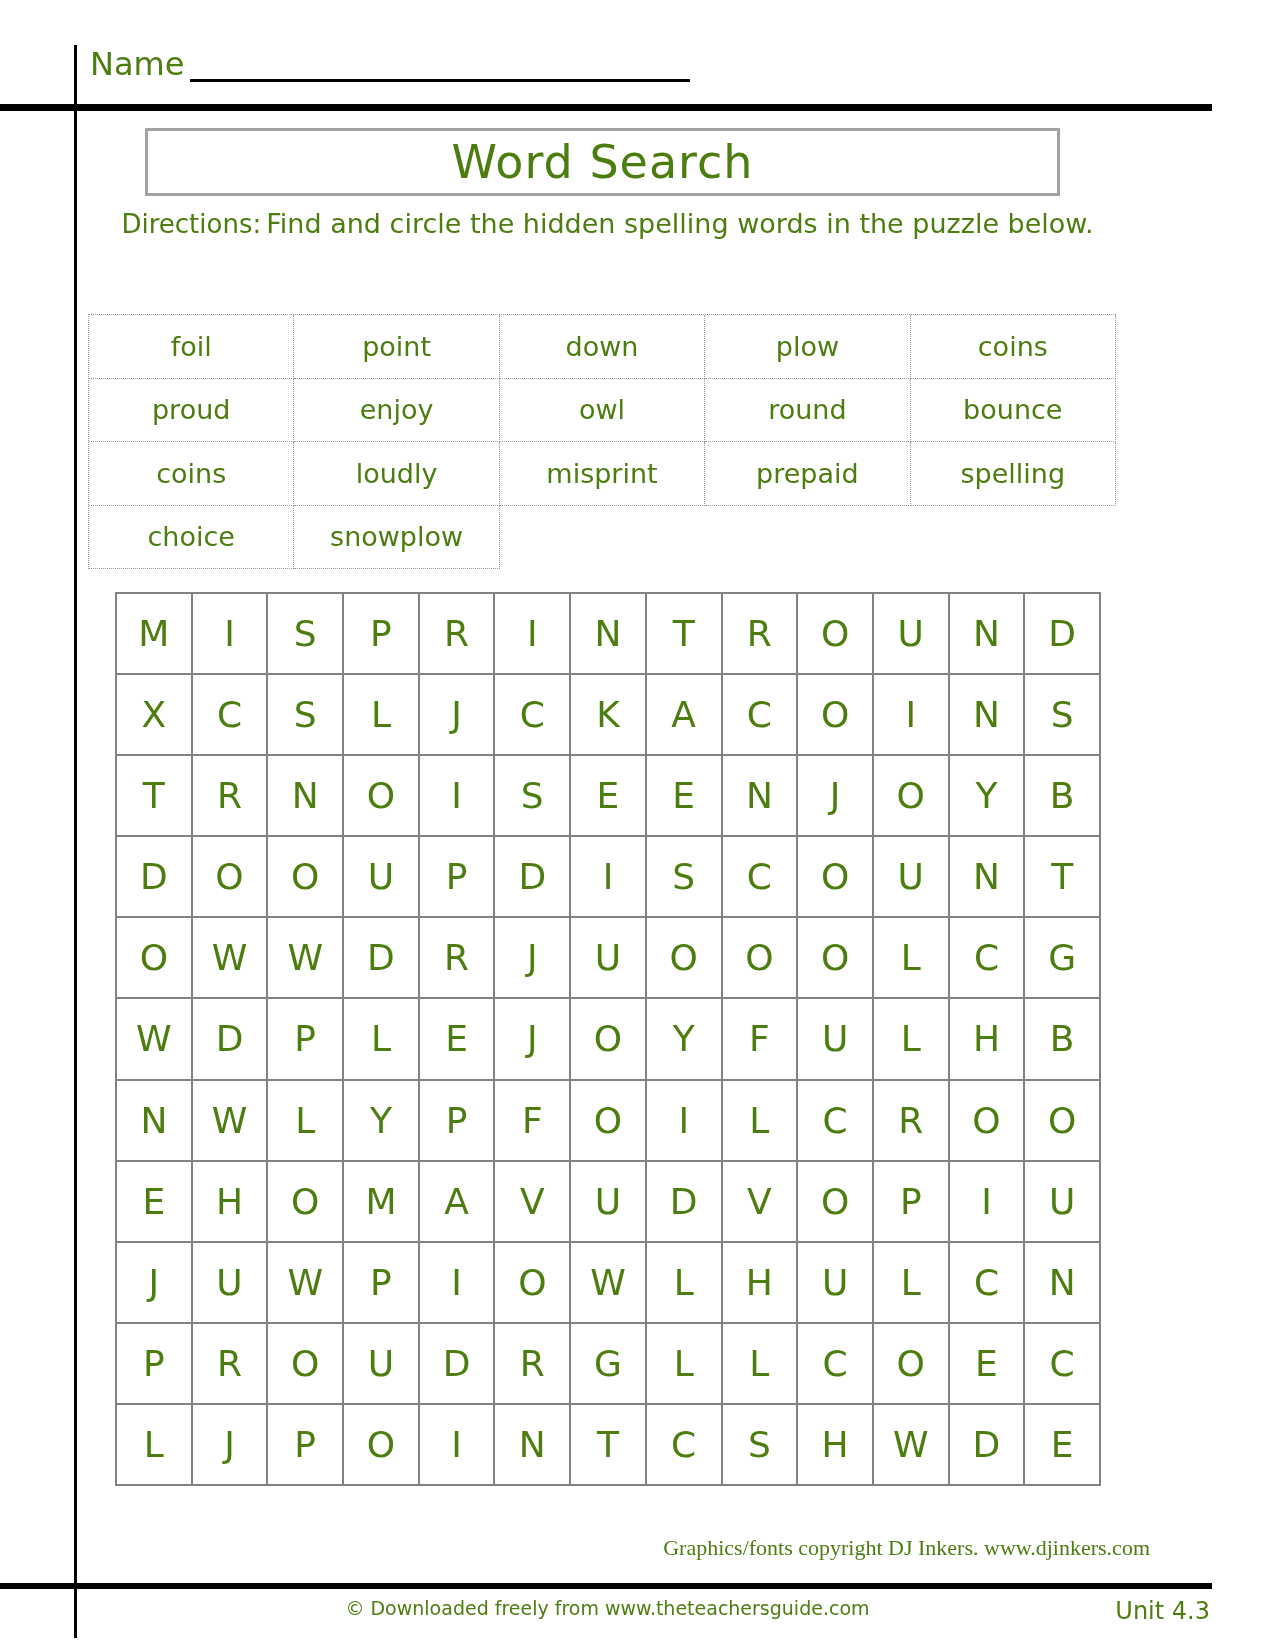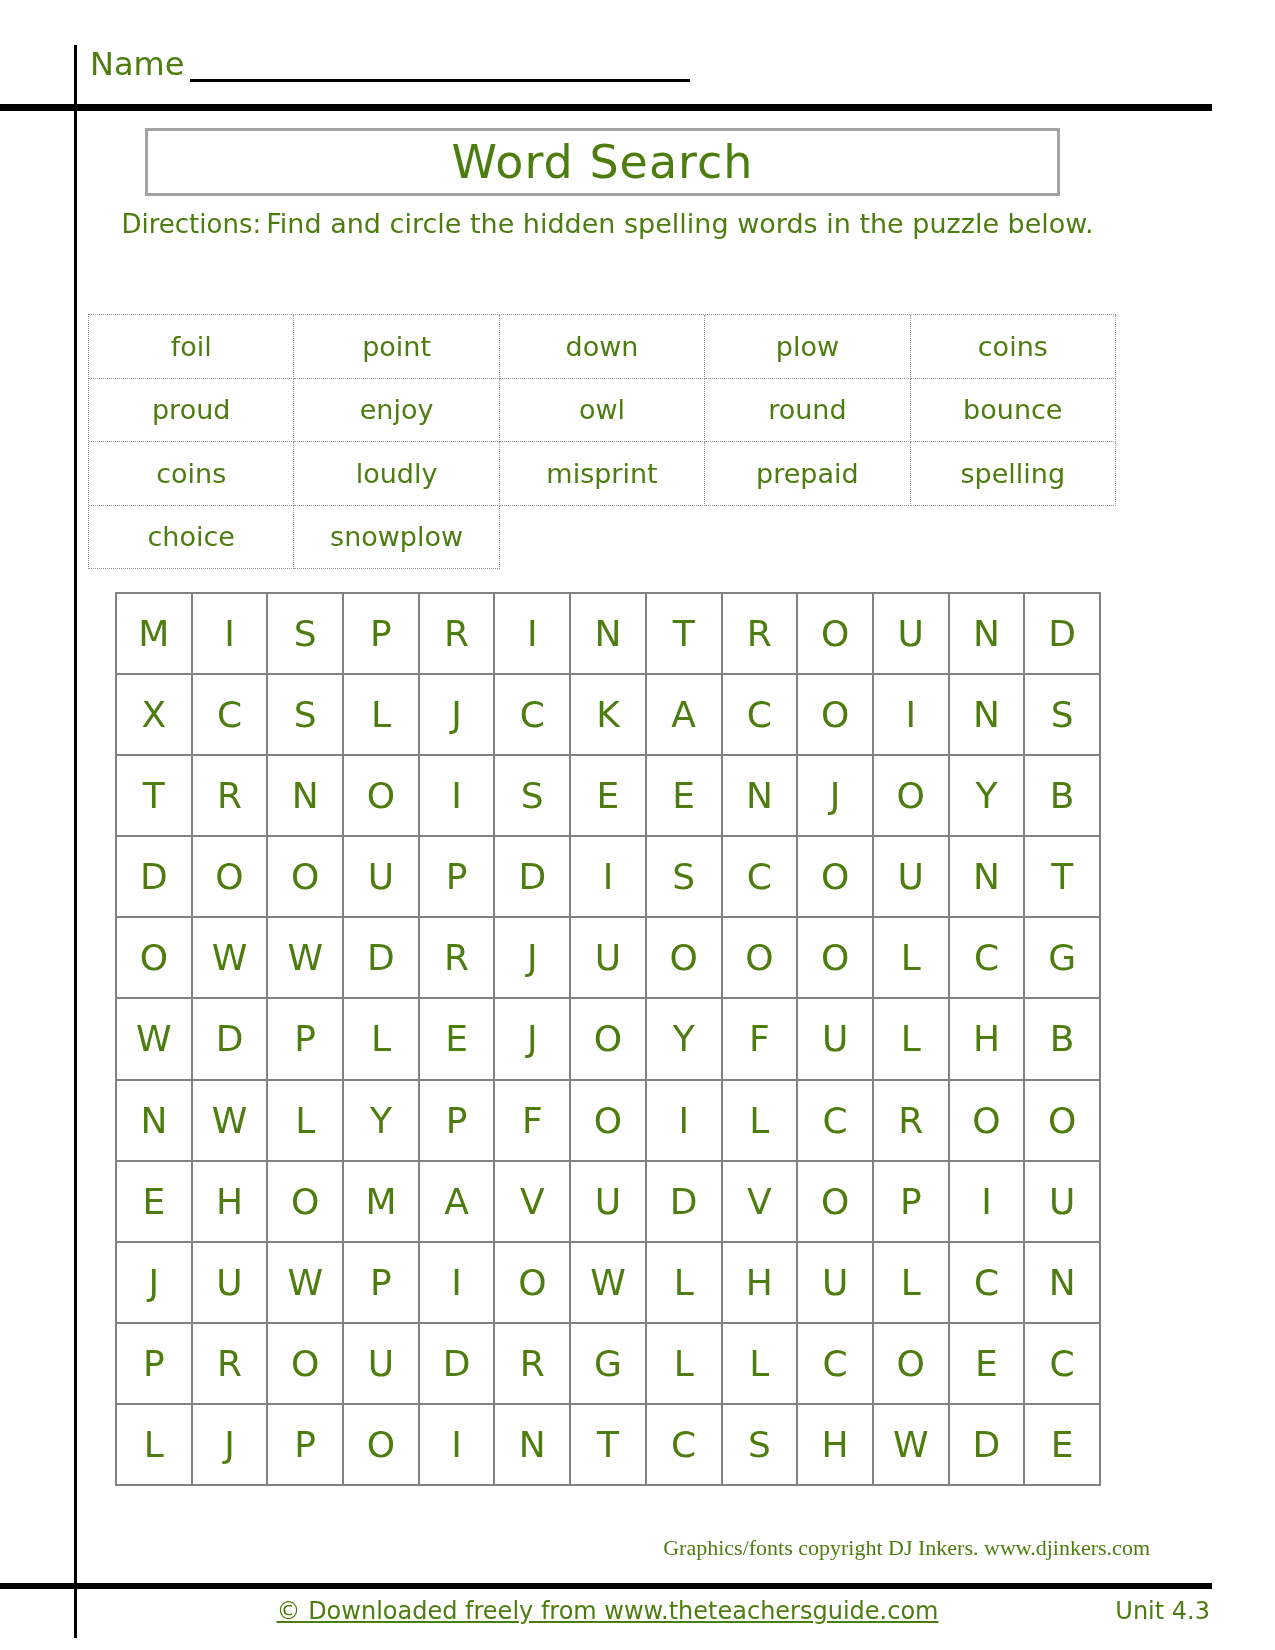--- a/index.html
+++ b/index.html
@@ -83,21 +83,21 @@
     position:absolute; right:125px; top:1535px;
     font-family:"Liberation Serif", serif;
     font-size:22px;
   }
   .bottom-rule {
     position:absolute; left:0; top:1583px;
     width:1212px; height:6px; background:#000;
   }
   .download-note {
     position:absolute; left:0; top:1597px; width:1215px;
-    text-align:center; font-size:24px;text-decoration:underline;
+    text-align:center; font-size:19px;
   }
   .unit-label {
     position:absolute; right:65px; top:1597px;
     font-size:24px;
   }
 </style>
 </head>
 <body>
 
 <div class="page">

